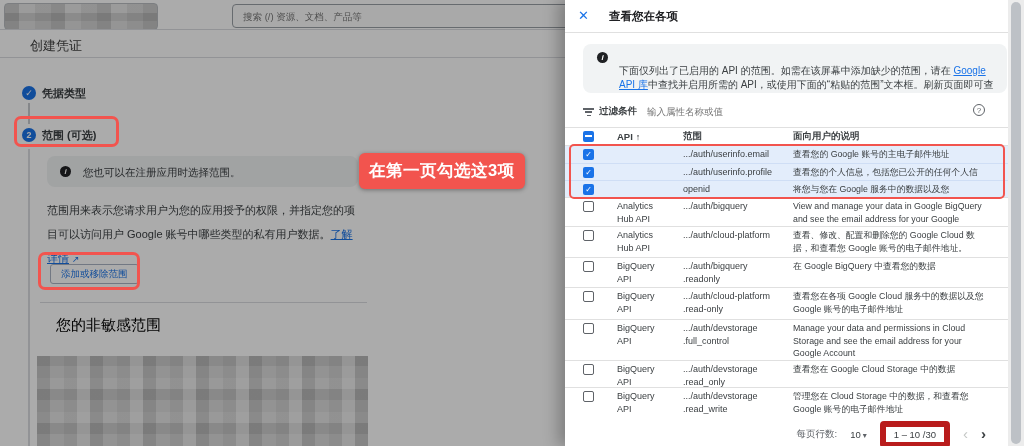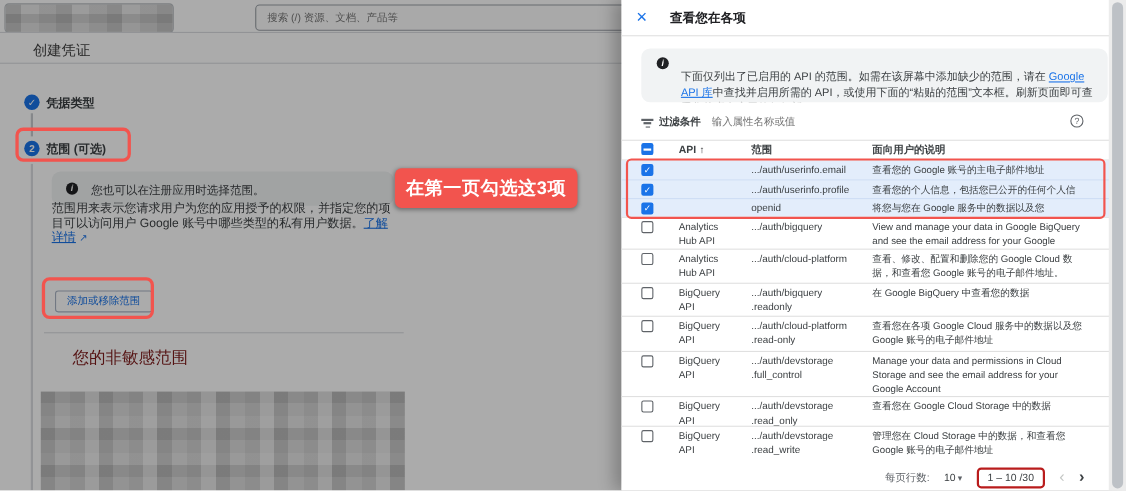--- a/index.html
+++ b/index.html
@@ -23,28 +23,28 @@
   .step-circle{position:absolute;width:14px;height:14px;border-radius:50%;background:#1a73e8;color:#fff;
     font-size:9px;line-height:14px;text-align:center;font-weight:bold;}
   .step-label{position:absolute;font-size:11px;font-weight:700;color:#3c4043;}
 
   .notice-box{position:absolute;left:47px;top:156px;width:311px;height:31px;background:#f1f3f4;border-radius:8px;}
   .info-dot{display:inline-block;width:11px;height:11px;border-radius:50%;background:#202124;color:#fff;
     font-size:8px;line-height:11px;text-align:center;font-weight:bold;font-style:italic;}
   .notice-box .info-dot{position:absolute;left:13px;top:10px;}
   .notice-text{position:absolute;left:36px;top:10px;font-size:10.5px;color:#3c4043;text-align:right;}
 
-  .scopes-para{position:absolute;left:47px;top:184px;width:313px;font-size:11px;line-height:13px;color:#3c4043;}
+  .scopes-para{position:absolute;left:47px;top:198px;width:313px;font-size:11px;line-height:24px;color:#3c4043;}
   .inline-link{color:#1a73e8;text-decoration:underline;cursor:pointer;}
   .ext-glyph{font-size:9px;color:#1a73e8;}
 
   .add-scopes-btn{position:absolute;left:50px;top:264px;height:20px;padding:0 10px;border:1px solid #aab4c4;border-radius:3px;
     background:#fff;color:#1a73e8;font-size:9.5px;line-height:18px;font-family:inherit;cursor:pointer;}
   .section-divider{position:absolute;left:40px;top:302px;width:327px;height:1px;background:#dadce0;}
-  .nonsensitive-heading{position:absolute;left:66px;top:316px;font-size:15px;font-weight:500;color:#7f1d1d;text-align:center;}
+  .nonsensitive-heading{position:absolute;left:56px;top:316px;font-size:15px;font-weight:500;color:#000000;text-align:center;}
   .redacted-block{position:absolute;left:37px;top:356px;width:331px;height:90px;
     background:
       repeating-linear-gradient(90deg, rgba(0,0,0,0.10) 0 13px, rgba(0,0,0,0) 13px 27px, rgba(0,0,0,0.05) 27px 40px, rgba(255,255,255,0.35) 40px 53px),
       repeating-linear-gradient(0deg,#dcdcdc 0 12px,#cdcdcd 12px 23px,#e5e5e5 23px 34px);}
 
   
   #scrim{position:absolute;left:0;top:0;width:565px;height:446px;background:rgba(0,0,0,0.33);z-index:10;}
 
   
   .anno{z-index:30;}
@@ -90,21 +90,21 @@
   .cbx{display:inline-block;width:11px;height:11px;border-radius:2px;box-sizing:border-box;margin-top:1px;cursor:pointer;}
   .cbx.on{background:#1a73e8;color:#fff;font-size:8px;line-height:11px;text-align:center;}
   .cbx.off{border:1.5px solid #5f6368;background:#fff;}
   .cbx.ind{background:#1a73e8;position:relative;}
   .cbx.ind::after{content:"";position:absolute;left:2px;top:4.5px;width:7px;height:2px;background:#fff;}
 
   .tfooter{position:absolute;left:0;top:422px;width:449px;height:24px;display:flex;align-items:center;
     justify-content:flex-end;gap:13px;font-size:9.5px;color:#5f6368;padding-right:28px;box-sizing:border-box;}
   .rpp-value{color:#3c4043;cursor:pointer;}
   .caret{font-size:8px;color:#5f6368;margin-left:2px;}
-  .range-box{border:2px solid #b91c1c;border-radius:4px;padding:2px 8px;color:#3c4043;}
+  .range-box{border:6px solid #b91c1c;border-radius:4px;padding:2px 8px;color:#3c4043;}
   .chev{font-size:15px;line-height:14px;cursor:pointer;}
   .chev.prev{color:#c4c7c5;}
   .chev.next{color:#3c4043;font-weight:bold;}
 
   
   #scrollbar{position:absolute;left:1008px;top:0;width:16px;height:446px;background:#ececec;z-index:40;}
   #scrollbar .thumb{position:absolute;left:3px;top:2px;width:10px;height:442px;border-radius:5px;background:#bdc1c6;}
 </style>
 </head>
 <body>

